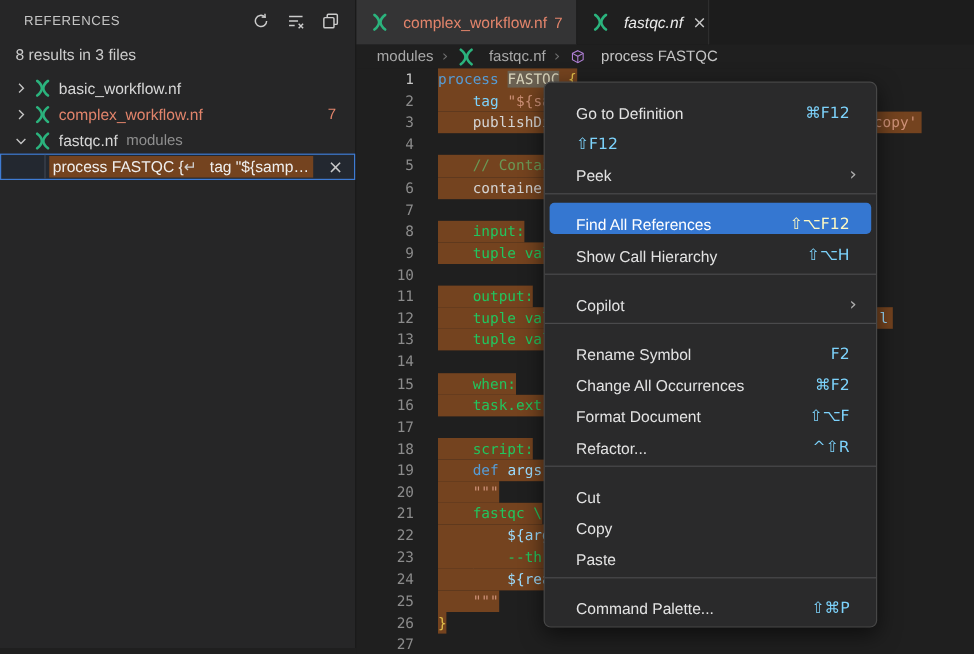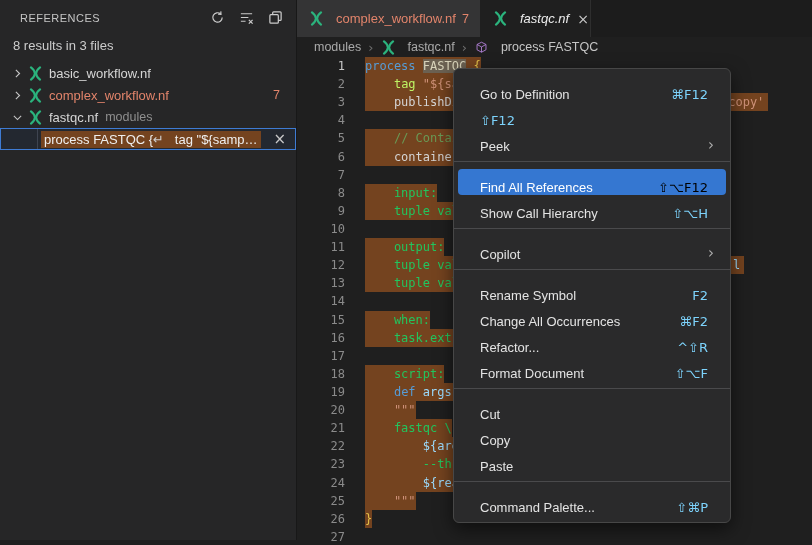--- a/index.html
+++ b/index.html
@@ -53,41 +53,41 @@
   .crumb.last { color:#c5c5c5; }
   .bc-sep { color:#6f6f6f; font-size:13px; font-family:"DejaVu Sans",sans-serif; }
 
   .code { position:absolute; top:57px; left:0; width:515px; height:488px; }
   .code-line { height:18.12px; line-height:18.12px; font-family:"DejaVu Sans Mono",monospace;
                font-size:12px; white-space:pre; position:relative; display:flex; }
   .ln { width:48px; text-align:right; color:#8b8b8b; flex:none; }
   .ln.cur { color:#c6c6c6; }
   .lc { margin-left:20px; }
   .lc.hl { background:#74431f; }
-  .tk-kw{color:#569cd6} .tk-fn{color:#bef264} .tk-str{color:#ce9178}
+  .tk-kw{color:#569cd6} .tk-fn{color:#7dd3fc} .tk-str{color:#ce9178}
   .tk-cmt{color:#6a9955} .tk-id{color:#22c55e} .tk-var{color:#9cdcfe}
   .tk-brk{color:#e2c04a} .tk-pl{color:#d4d4d4}
   .tk-sym{color:#d8d3ba; background:#6b6152;}
   .tail { position:absolute; top:0; padding:0 4px; background:#74431f; }
   .indent-guide { position:absolute; left:97px; top:381px; width:1px; height:54px;
                   background:rgba(255,255,255,.16); }
 
   
   .context-menu { position:absolute; left:453px; top:68px; width:278px; background:#2a2a2b;
                   border:1px solid #474747; border-radius:6px; padding:7px 0;
                   box-shadow:0 6px 18px rgba(0,0,0,.55); z-index:20; }
   .menu-item { height:26px; display:flex; align-items:flex-end; padding:0 18px 0 22px;
                font-size:13px; color:#e3e3e3; position:relative; margin:0 4px;
                border-radius:4px; cursor:pointer; }
   .mi-label { flex:1; }
   .mi-short { color:#7dd3fc; font-family:"DejaVu Sans",sans-serif; }
   .mi-sub { position:absolute; right:12px; color:#b0b0b0; font-size:15px;
             font-family:"DejaVu Sans",sans-serif; }
   .menu-item.hi { background:#3577d1; color:#ffffff; }
-  .menu-item.hi .mi-short { color:#000000; }
+  .menu-item.hi .mi-short { color:#fef9c3; }
   .menu-sep { height:1px; background:#4a4a4c; margin:7px 0; }
 </style>
 </head>
 <body>
 
 <div class="sidebar">
   <div class="sb-header">
     <span class="sb-title">REFERENCES</span>
     <span class="sb-actions">
       <span class="act">
@@ -276,27 +276,27 @@
     <div class="menu-sep"></div>
     <div class="menu-item">
       <span class="mi-label">Rename Symbol</span>
       <span class="mi-short">F2</span>
     </div>
     <div class="menu-item">
       <span class="mi-label">Change All Occurrences</span>
       <span class="mi-short">⌘F2</span>
     </div>
     <div class="menu-item">
+      <span class="mi-label">Format Document</span>
+      <span class="mi-short">⇧⌥F</span>
+    </div>
+    <div class="menu-item">
       <span class="mi-label">Refactor...</span>
       <span class="mi-short">^⇧R</span>
     </div>
-    <div class="menu-item">
-      <span class="mi-label">Format Document</span>
-      <span class="mi-short">⇧⌥F</span>
-    </div>
     <div class="menu-sep"></div>
     <div class="menu-item">
       <span class="mi-label">Cut</span>
     </div>
     <div class="menu-item">
       <span class="mi-label">Copy</span>
     </div>
     <div class="menu-item">
       <span class="mi-label">Paste</span>
     </div>

